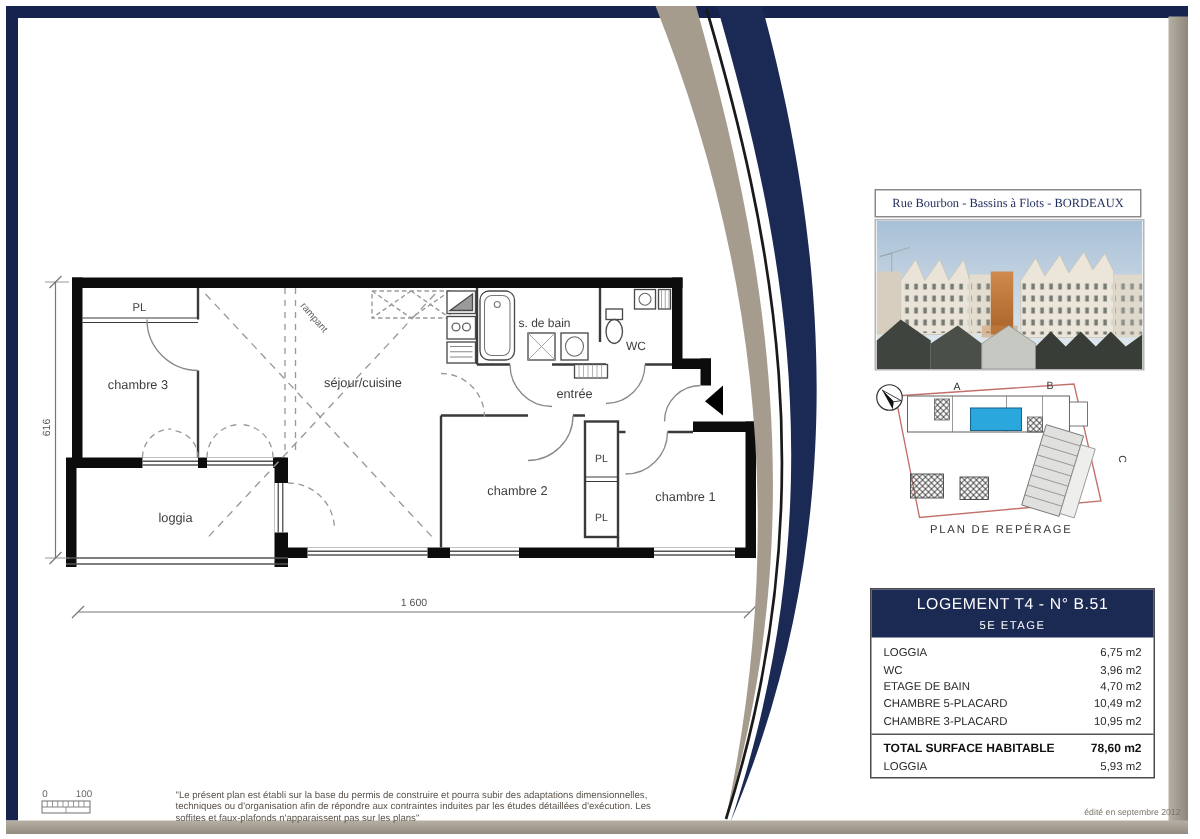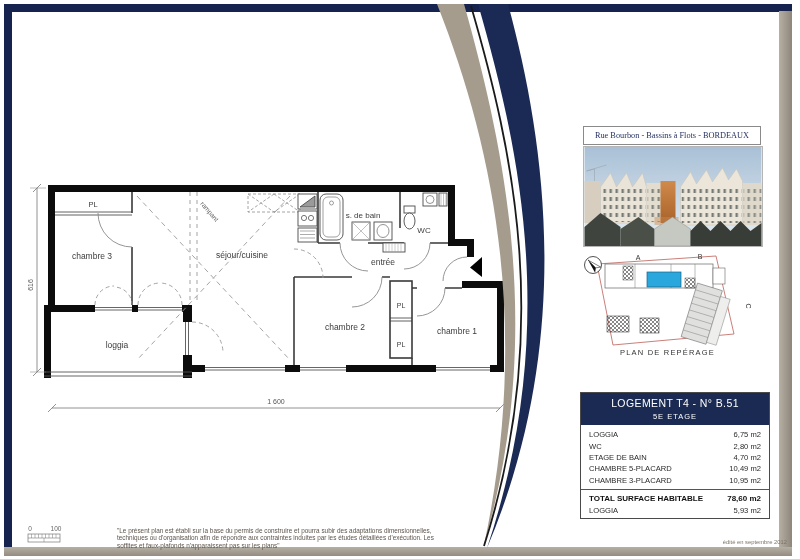--- a/index.html
+++ b/index.html
@@ -262,21 +262,21 @@
       <div id="tbl-title">LOGEMENT T4 - N° B.51</div>
       <div id="tbl-sub">5E ETAGE</div>
     </div>
     <div id="tbl-body">
       <div class="trow">
         <span>LOGGIA</span>
         <span>6,75 m2</span>
       </div>
       <div class="trow">
         <span>WC</span>
-        <span>2,80 m2</span>
+        <span>3,96 m2</span>
       </div>
       <div class="trow">
         <span>ETAGE DE BAIN</span>
         <span>4,70 m2</span>
       </div>
       <div class="trow">
         <span>CHAMBRE 5-PLACARD</span>
         <span>10,49 m2</span>
       </div>
       <div class="trow">

